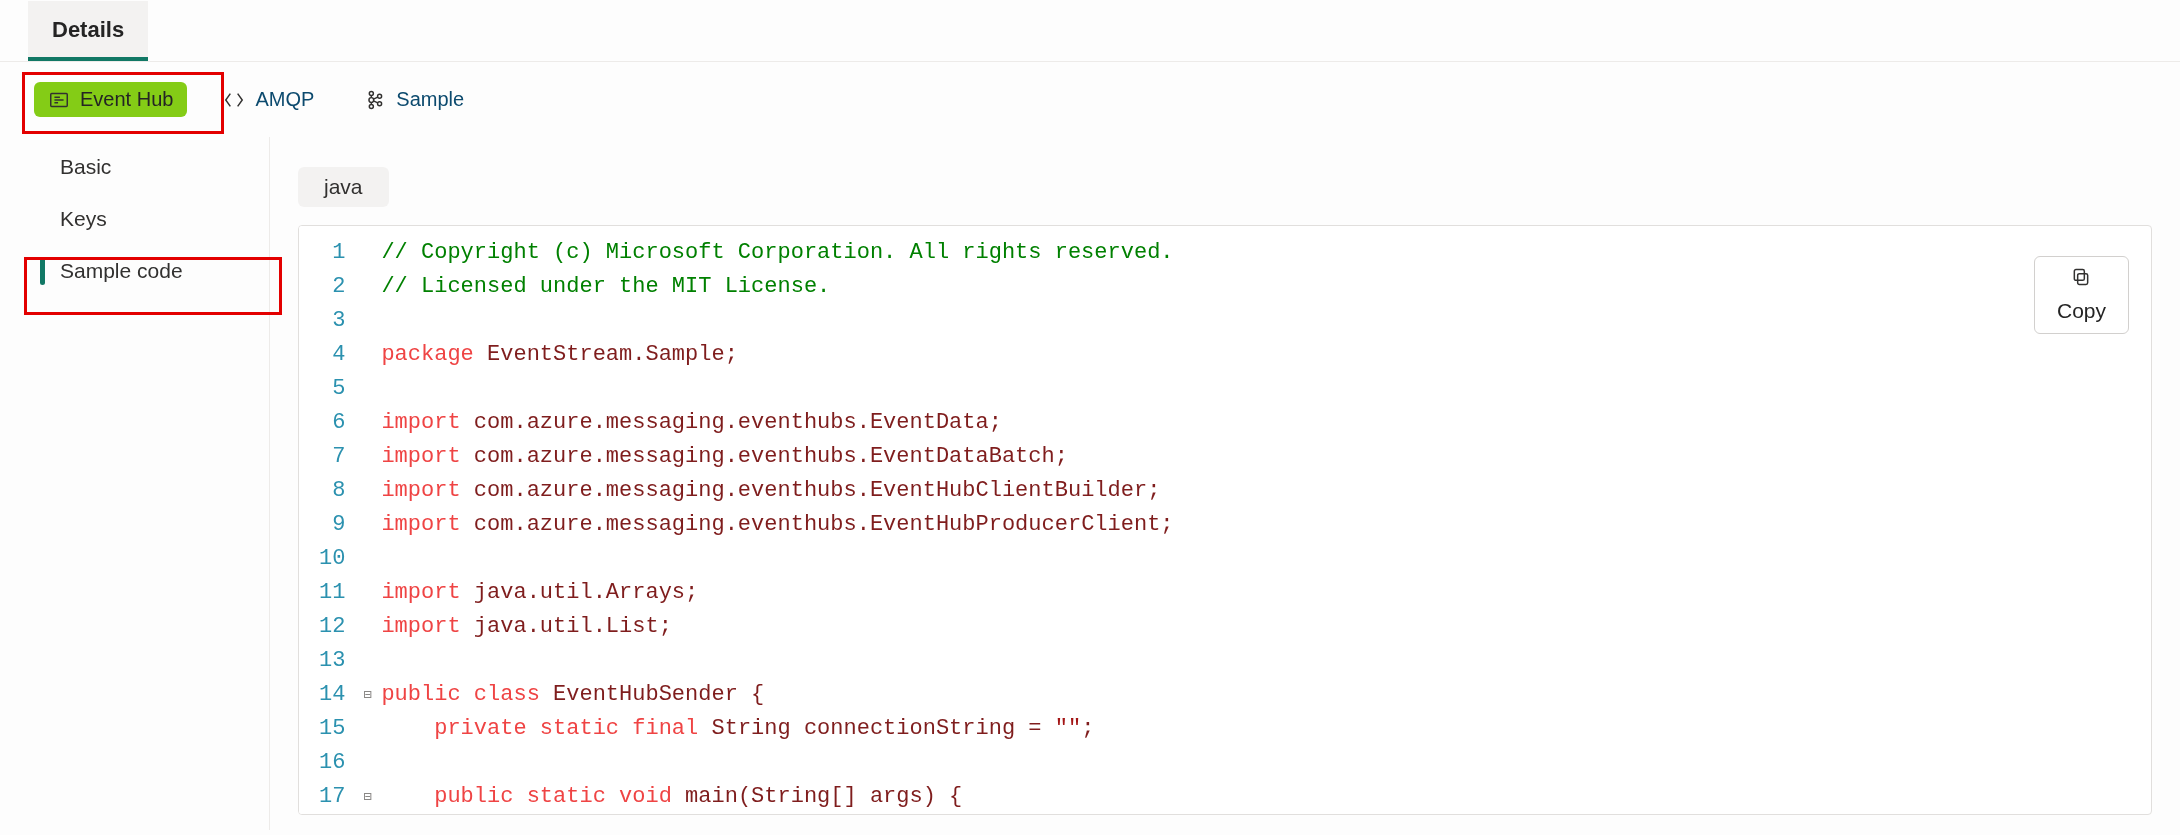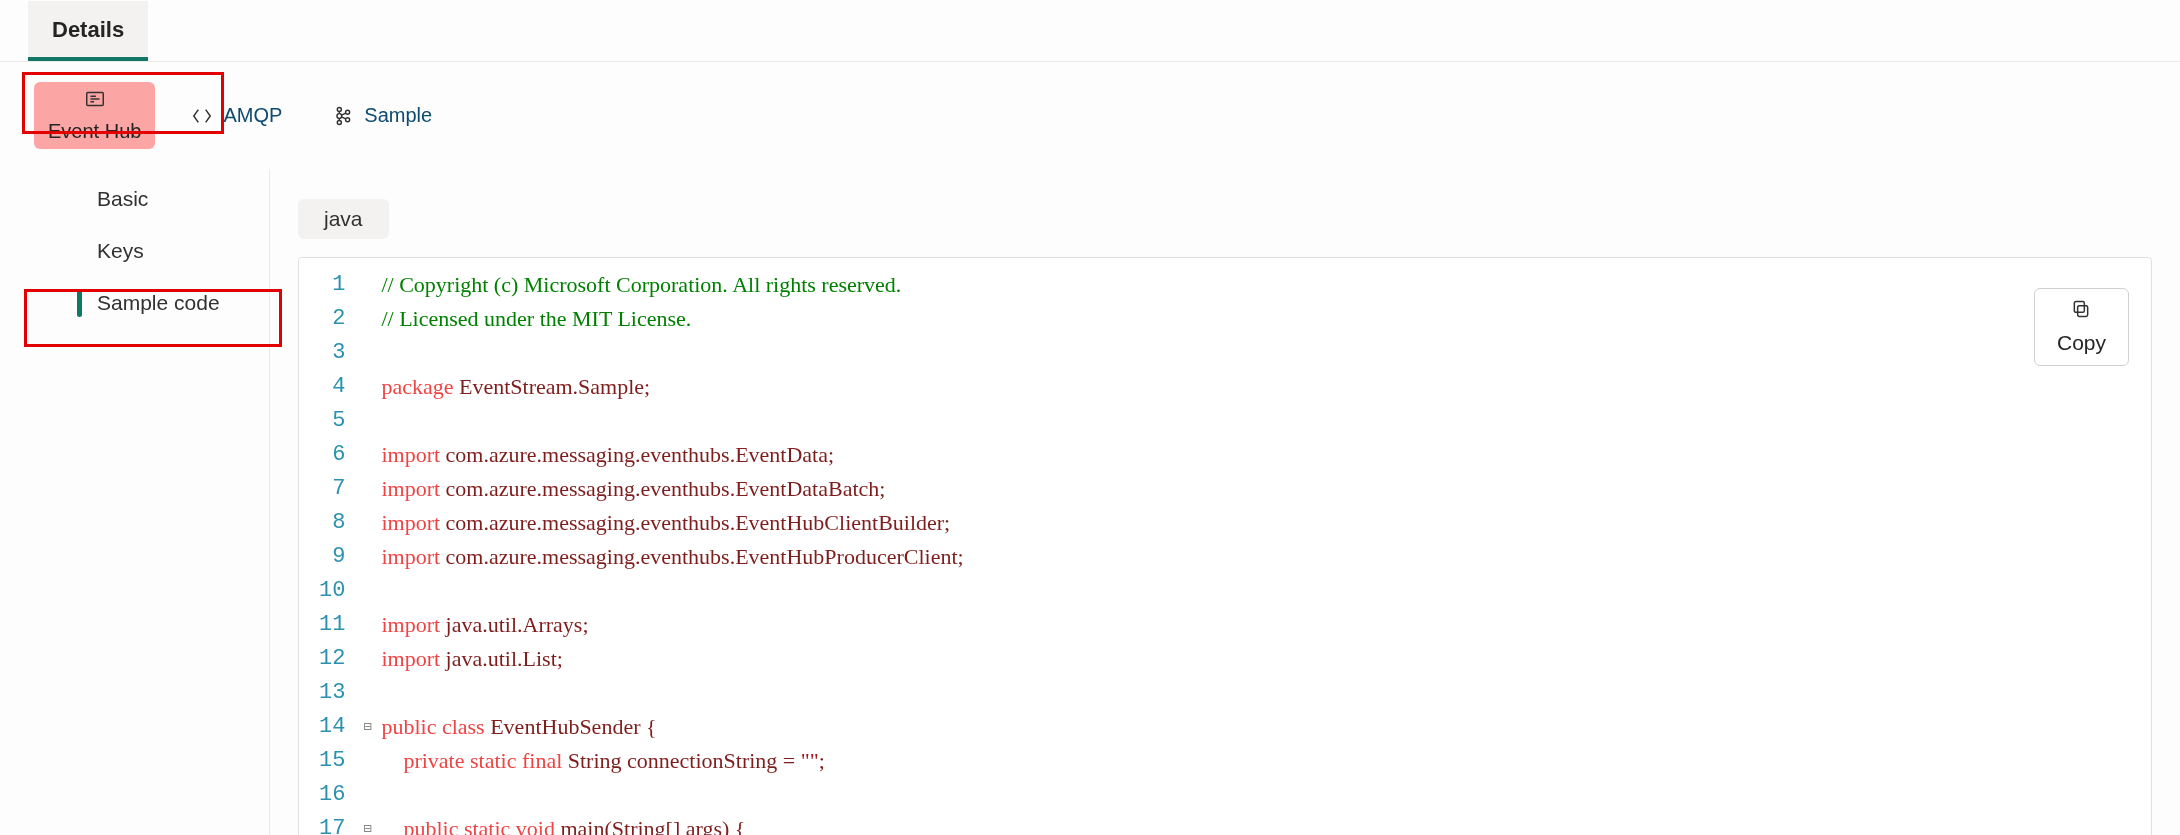--- a/index.html
+++ b/index.html
@@ -42,23 +42,22 @@
     display: inline-flex;
     align-items: center;
     gap: 10px;
     padding: 6px 14px;
     border-radius: 6px;
     font-size: 20px;
     color: #0c4a6e;
     cursor: pointer;
   }
   .proto-btn.selected {
-    background: #fca5a5;
+    background: #84cc16;
     color: #242424;
-    flex-direction: column;
   }
   .proto-btn .ico { width: 22px; height: 22px; display:inline-flex; align-items:center; justify-content:center; }
 
   
   .highlight-box-1 {
     position: absolute;
     left: 22px; top: 10px;
     width: 202px; height: 62px;
     border: 3px solid #e30000;
     pointer-events: none;
@@ -74,21 +73,20 @@
     border-right: 1px solid #edebe9;
     padding-top: 4px;
     position: relative;
   }
   .side-item {
     padding: 14px 18px 14px 60px;
     font-size: 21px;
     color: #323130;
     cursor: pointer;
     position: relative;
-    margin-left: 37px;
   }
   .side-item.active {
     font-weight: 400;
   }
   .side-item.active::before {
     content: "";
     position: absolute;
     left: 40px;
     top: 12px; bottom: 12px;
     width: 5px;
@@ -146,21 +144,20 @@
   .fold-col {
     width: 20px;
     padding-top: 10px;
     color: #8a8886;
     user-select: none;
   }
   .fold-mark { height: 34px; display:flex; align-items:center; justify-content:center; font-size:14px; }
   .code-lines {
     padding: 10px 8px 10px 4px;
     color: #000;
-    font-family: Liberation Serif, serif;
   }
 
   
   .tk-c  { color: #008000; }
   .tk-kw { color: #ef4444; }
   .tk-str{ color: #a31515; }
   .tk-id { color: #7f1d1d; }
 
   .copy-btn {
     position: absolute;

